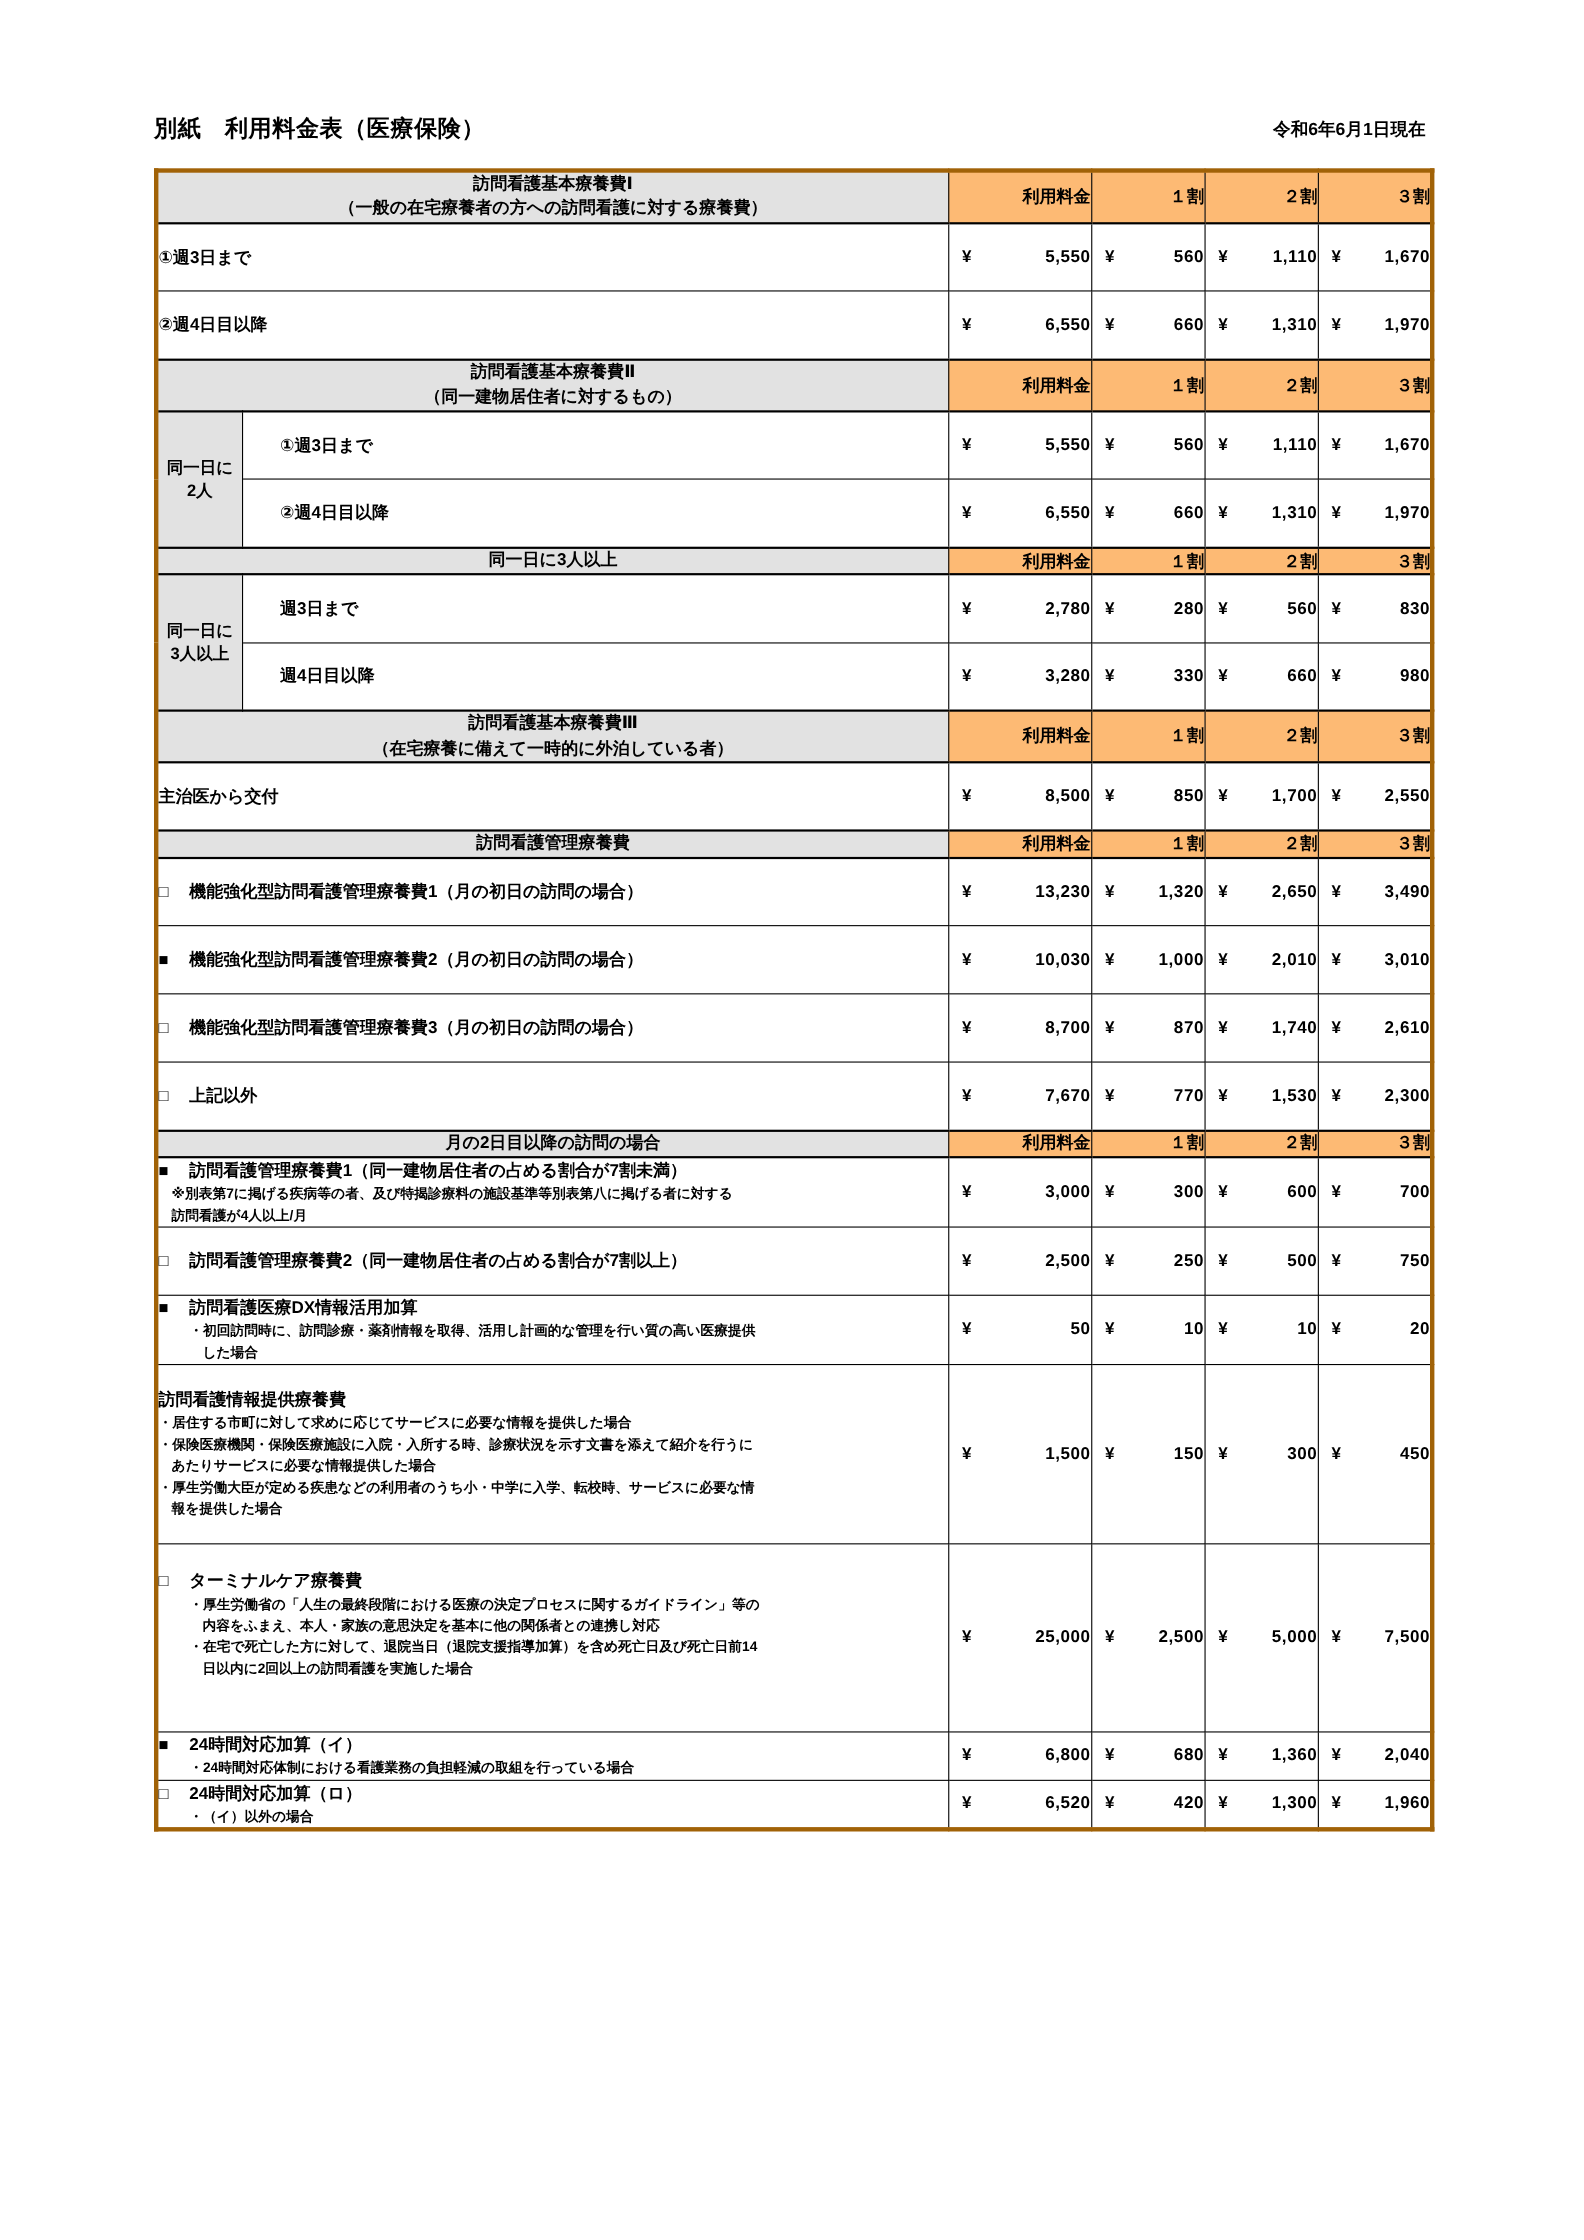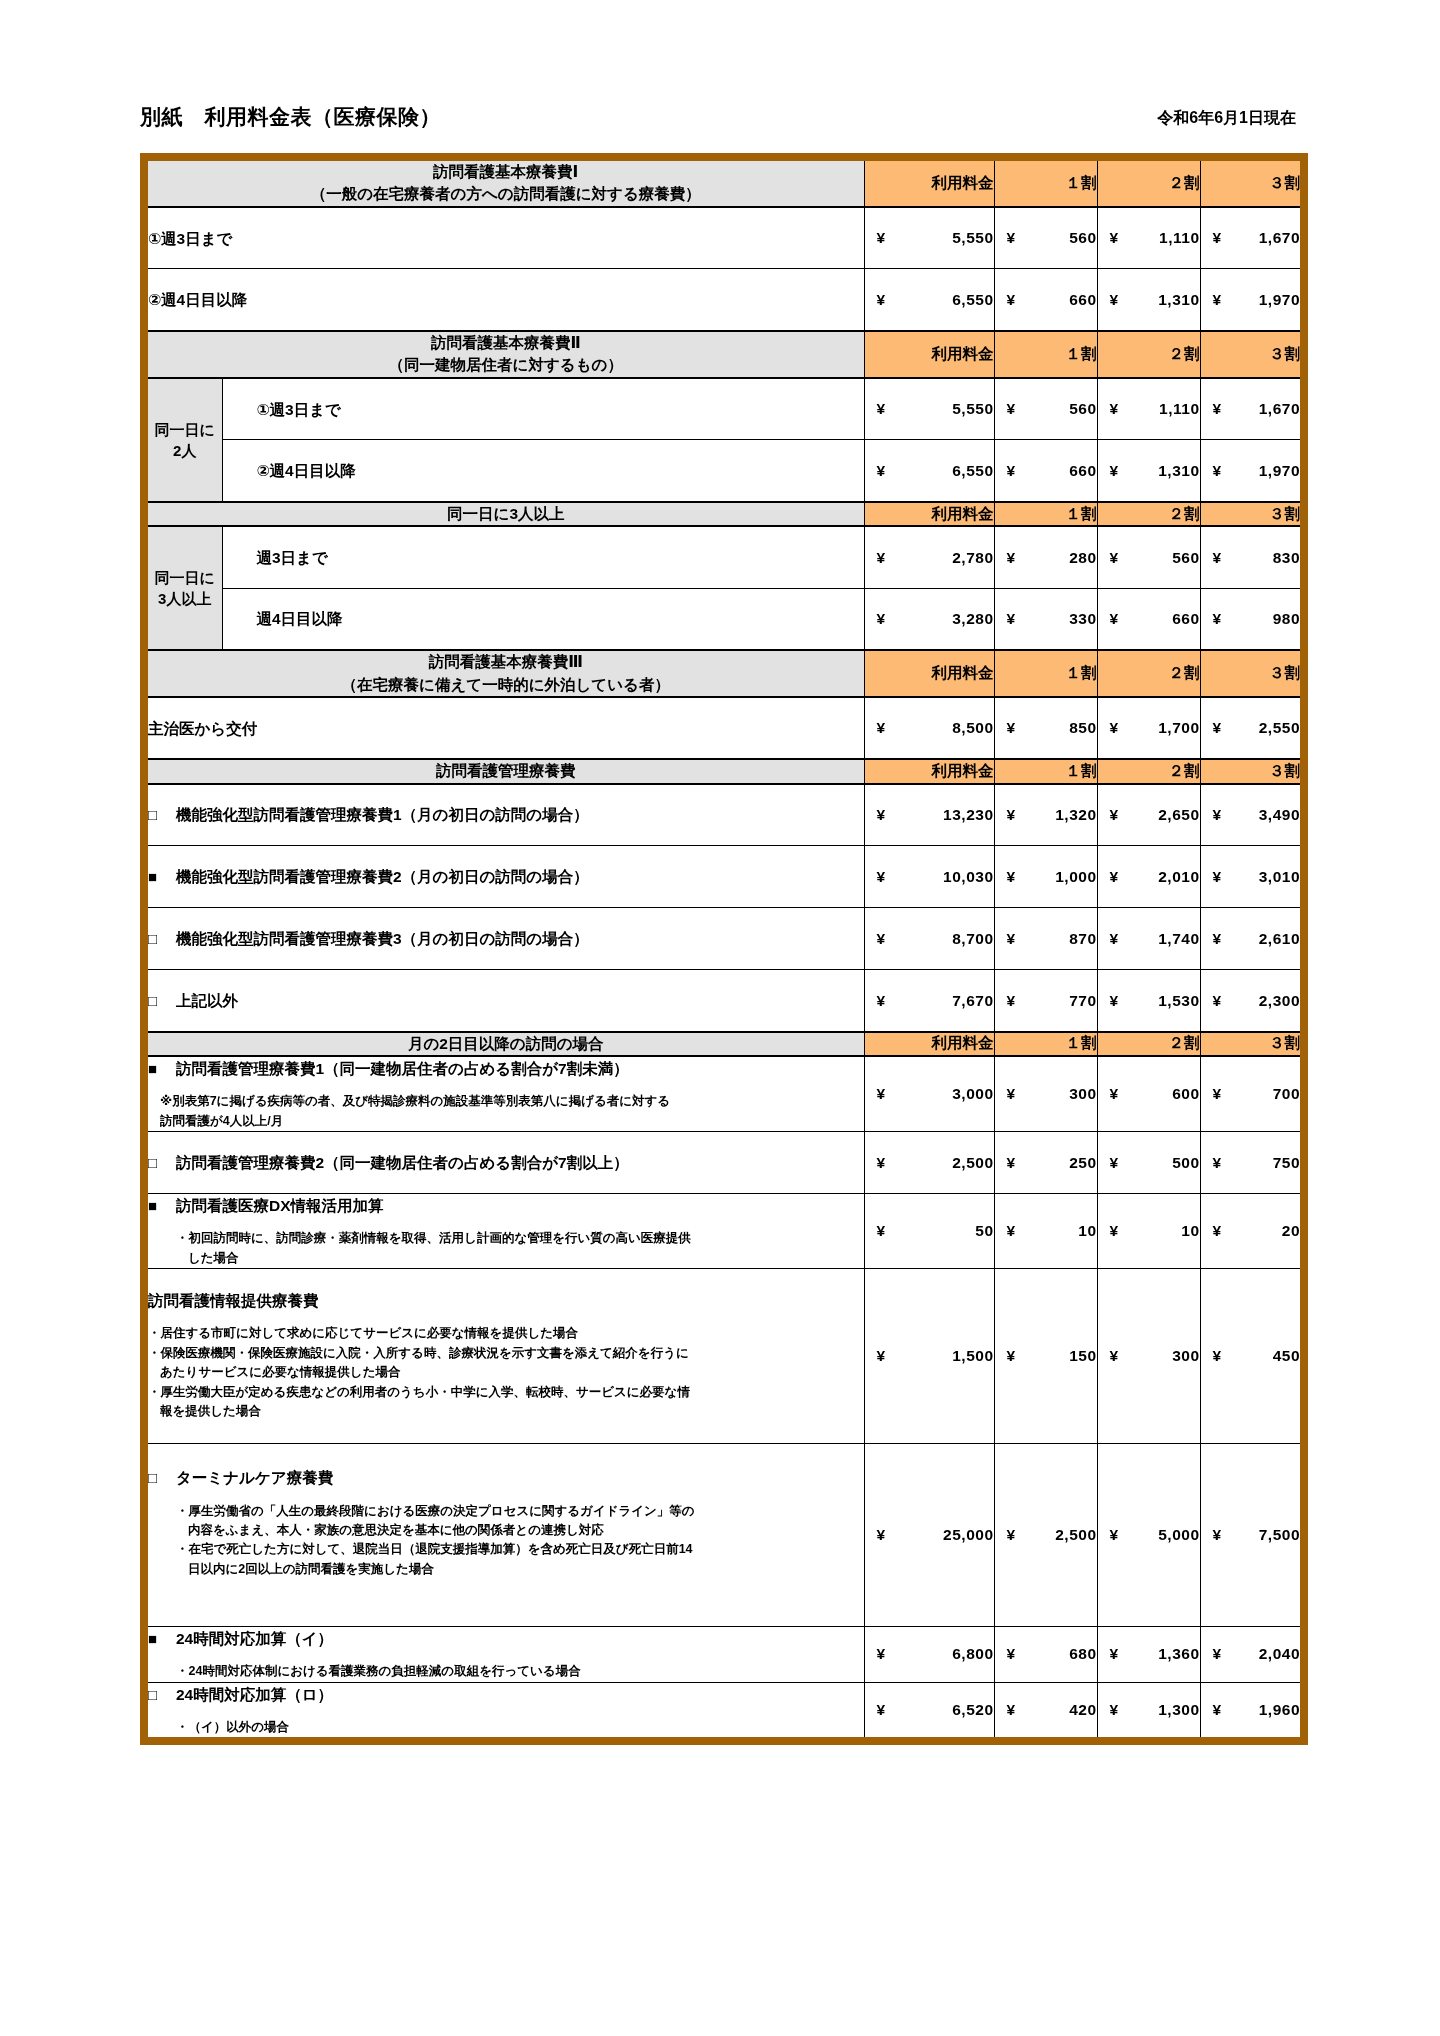--- a/index.html
+++ b/index.html
@@ -39,21 +39,21 @@
     font-weight: bold;
     white-space: nowrap;
     padding-bottom: 2px;
     padding-right: 4px;
   }
 
   table.fee {
     border-collapse: collapse;
     table-layout: fixed;
     width: 1160px;
-    border: 8px solid #a16207;
+    border: 4px solid #a16207;
   }
   table.fee td {
     border: 1px solid #000;
     padding: 0;
     vertical-align: middle;
   }
   
   col.c-lead   { width: 78px; }
   col.c-desc   { width: 642px; }
   col.c-price  { width: 130px; }
@@ -100,21 +100,21 @@
     margin-right: 11px;
     font-size: 15px;
     line-height: 1;
   }
   .item .title-line { display: block; }
   .item .notes {
     display: block;
     font-size: 12.5px;
     font-weight: bold;
     line-height: 1.55;
-    margin-top: 12px;
+    margin-top: 0;
     padding-left: 28px;
   }
   .item .notes.tight { padding-left: 0; }
   .item .notes div { text-indent: 0; padding-left: 12px; }
   .item .notes div.hang { padding-left: 12px; text-indent: -12px; }
   .item .blocktitle {
     display: block;
     font-size: 15.5px;
     font-weight: bold;
   }

